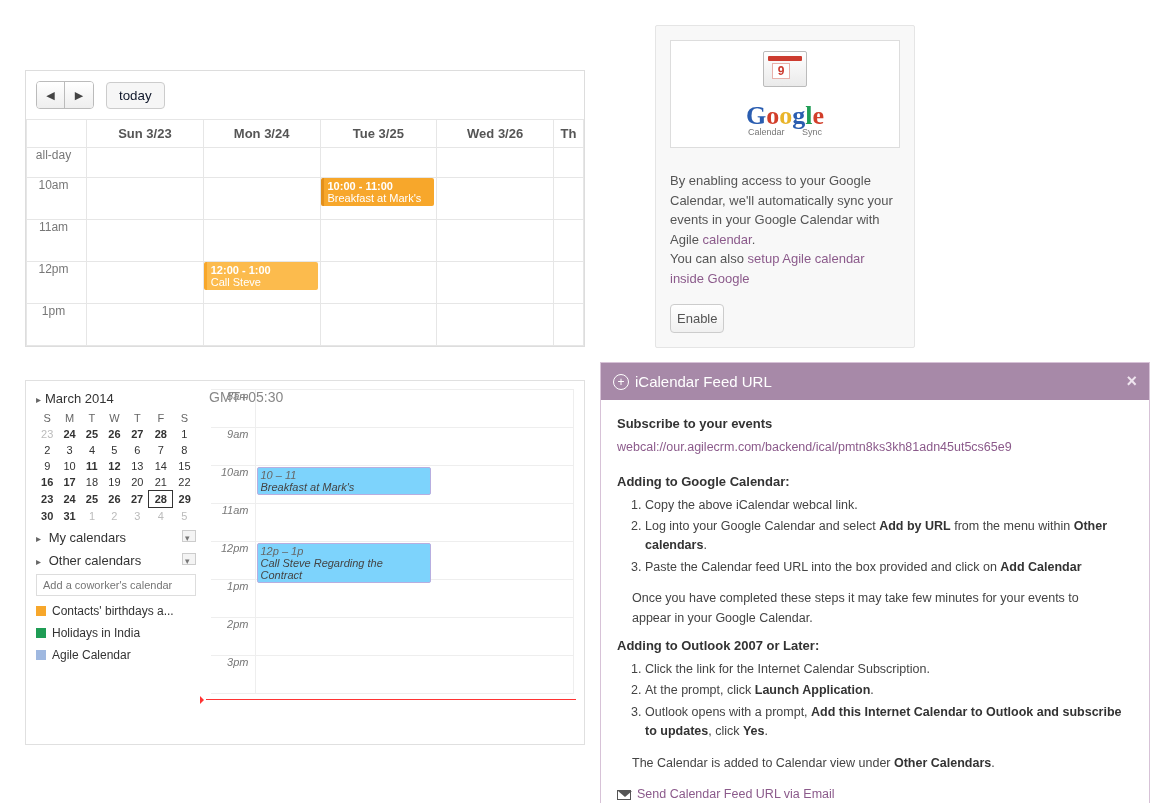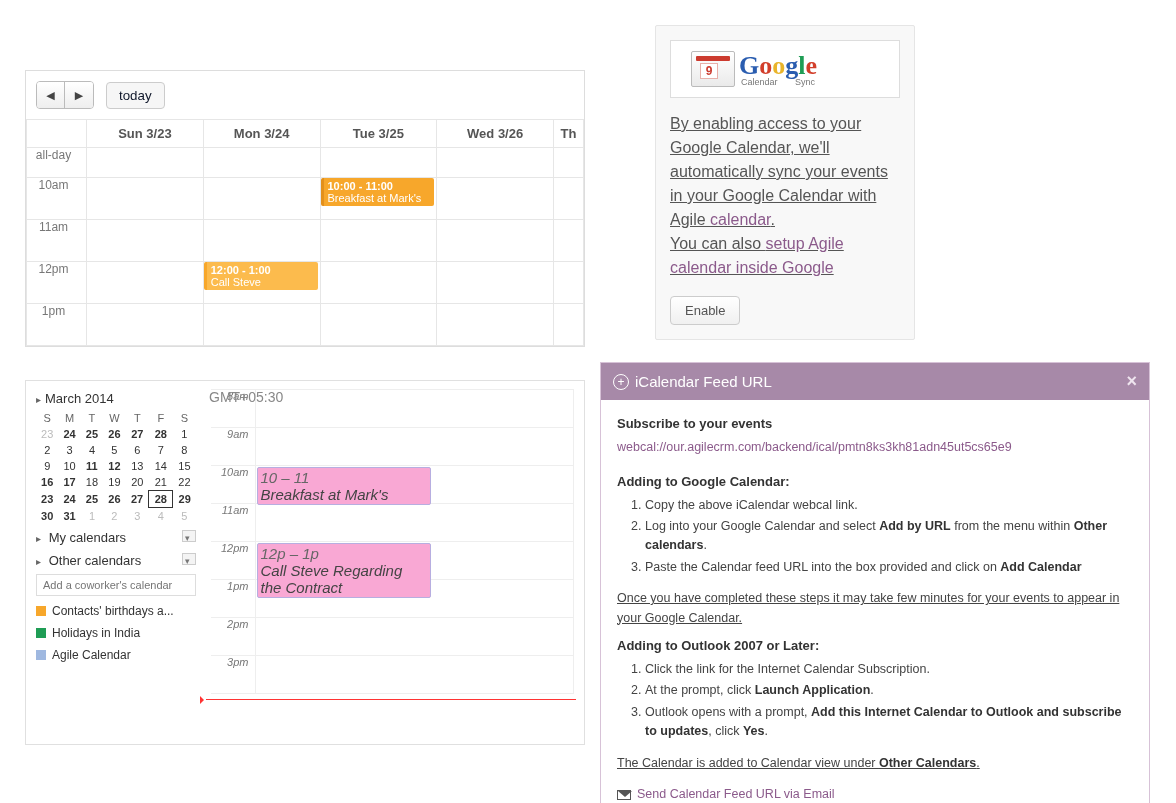--- a/index.html
+++ b/index.html
@@ -41,50 +41,50 @@
   .add-cal { width:100%; margin:4px 0; padding:4px 6px; font-size:11px; color:#999; border:1px solid #ddd; }
   .cal-item { display:flex; align-items:center; font-size:12px; color:#333; padding:4px 0; gap:6px; }
   .cal-swatch { width:10px; height:10px; }
 
   .gcal-right { margin-left:175px; position:relative; height:100%; }
   .tz-lbl { position:absolute; left:-2px; top:0; font-size:14px; color:#888; }
   .gcal-grid { border-collapse:collapse; width:100%; table-layout:fixed;font-style:italic; }
   .gcal-grid td { border:1px solid #eee; height:38px; padding:0; }
   .gcal-grid td.time { width:44px; text-align:right; padding-right:6px; color:#777; font-size:11px; vertical-align:top; border-left:none; }
   .gcal-grid td.slot2 { position:relative; }
-  .evt2 { position:absolute; left:1px; top:1px; width:55%; background:#f9a8d4; border:1px solid #b7aee0; border-radius:2px; padding:1px 3px; font-size:15px; color:#444; }
+  .evt2 { position:absolute; left:1px; top:1px; width:55%; background:#7dd3fc; border:1px solid #b7aee0; border-radius:2px; padding:1px 3px; font-size:11px; color:#444; }
   .evt2 .t { color:#666; }
   .now-marker { position:absolute; left:180px; right:8px; top:318px; border-top:1px solid #f33; }
   .now-marker::before { content:""; position:absolute; left:-6px; top:-4px; border:4px solid transparent; border-left-color:#f33; }
 
   
   .sync-card { position:absolute; left:655px; top:25px; width:260px; border:1px solid #e5e5e5; background:#f8f8f8; padding:14px; border-radius:2px; }
-  .g-logo-box { border:1px solid #ddd; background:#fff; padding:10px 20px; display:flex; align-items:center; gap:4px; }
+  .g-logo-box { border:1px solid #ddd; background:#fff; padding:10px 20px; display:flex; align-items:center; gap:14px;flex-direction:column; }
   .cal-icon { width:44px; height:36px; background:linear-gradient(#fff,#eaeaea); border:1px solid #bbb; border-radius:2px; position:relative; }
   .cal-icon::before { content:""; position:absolute; left:4px; right:4px; top:4px; height:5px; background:#cc3b2f; border-radius:1px; }
   .cal-icon::after { content:"9"; position:absolute; left:8px; top:11px; font-size:12px; font-weight:bold; color:#cc3b2f; background:#fff; width:16px; height:14px; text-align:center; border:1px solid #e8b0aa; }
   .google-word span { font-size:26px; font-weight:bold; font-family: Georgia, "Times New Roman", serif; }
   .G1{color:#2a5db0;} .o1{color:#d23e2a;} .o2{color:#e9b42a;} .g2{color:#2a5db0;} .l1{color:#1f9d55;} .e1{color:#d23e2a;}
   .google-sub { font-size:9px; color:#777; display:flex; justify-content:space-between; padding:0 2px; margin-top:-4px;}
-  .sync-text { font-size:16px; color:#555; line-height:1.5; margin-top:14px;text-decoration:underline; }
+  .sync-text { font-size:13px; color:#555; line-height:1.5; margin-top:23px; }
   .sync-text a { color:#8b5a8b; text-decoration:none; }
-  .enable-btn { margin-top:16px; padding:6px 14px; border:1px solid #ccc; border-radius:4px; background:linear-gradient(#fff,#f0f0f0); color:#555; font-size:13px; cursor:pointer; }
+  .enable-btn { margin-top:16px; padding:6px 6px; border:1px solid #ccc; border-radius:4px; background:linear-gradient(#fff,#f0f0f0); color:#555; font-size:13px; cursor:pointer; }
 
   
   .ical-panel { position:absolute; left:600px; top:362px; width:550px; border:1px solid #d7c2d7; background:#fff; }
   .ical-hdr { background:#a789a8; color:#fff; padding:8px 12px; font-size:15px; display:flex; align-items:center; }
   .ical-hdr .plus { display:inline-flex; width:16px;height:16px;border:1.5px solid #fff;border-radius:50%;align-items:center;justify-content:center;font-size:12px;margin-right:6px; }
   .ical-hdr .close { margin-left:auto; font-size:18px; font-weight:bold; color:#efe5ef; cursor:pointer; }
   .ical-body { padding:14px 16px; font-size:12.5px; color:#444; line-height:1.55; }
   .ical-body h4 { font-size:13px; font-weight:700; color:#333; margin-bottom:4px; }
   .webcal { color:#8b5a8b; word-break:break-all; display:block; margin-bottom:14px; text-decoration:none; }
   .ical-body b { font-weight:700; color:#333; }
   .ical-body ol { margin:4px 0 12px 28px; }
   .ical-body ol li { margin-bottom:2px; }
-  .ical-body p { margin:8px 0;text-decoration:underline; }
+  .ical-body p { margin:8px 15px; }
   .feed-link { color:#8b5a8b; text-decoration:none; display:inline-flex; align-items:center; gap:6px; margin-top:4px;}
   .mail-icon { width:14px; height:10px; border:1.3px solid #555; position:relative; display:inline-block; }
   .mail-icon::after { content:""; position:absolute; left:0; right:0; top:0; border-left:7px solid transparent; border-right:7px solid transparent; border-top:6px solid #555; }
 </style>
 </head>
 <body>
 
 <div class="week-cal">
   <div class="week-toolbar">
     <div class="nav-btn-group">

